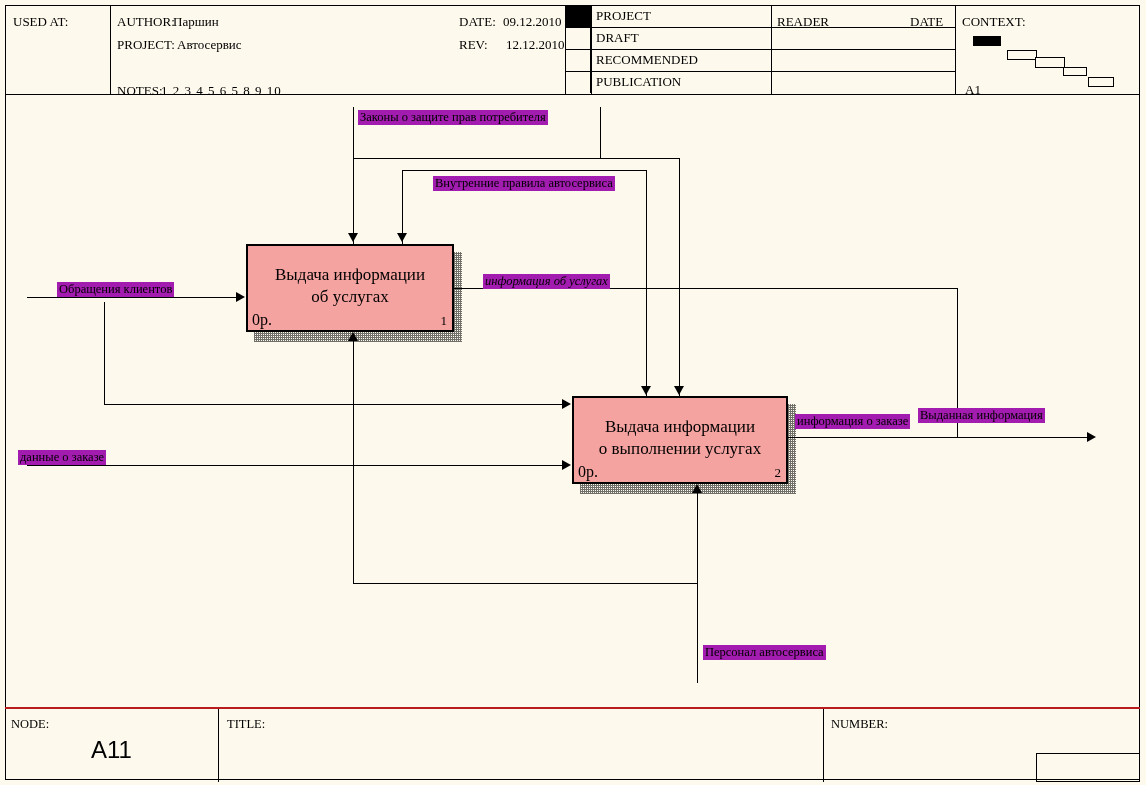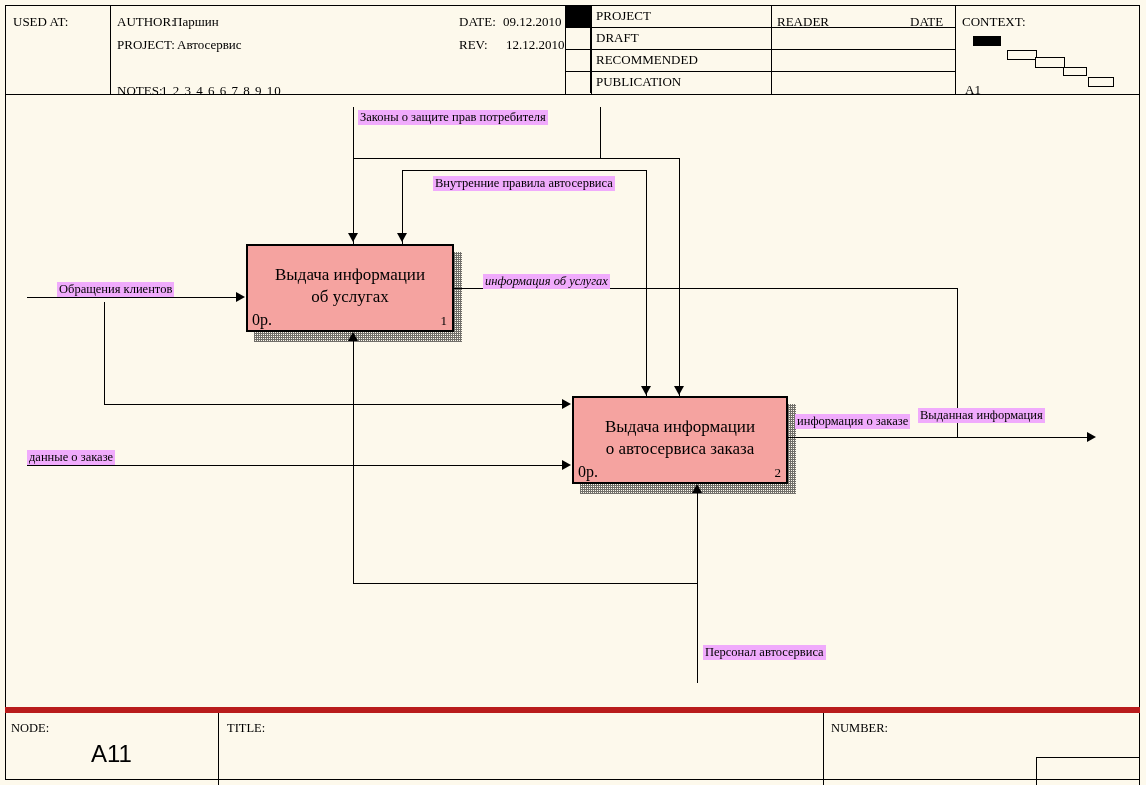--- a/index.html
+++ b/index.html
@@ -41,24 +41,24 @@
                       repeating-linear-gradient(90deg,#000 0 1px,transparent 1px 2px);
      background-size:2px 2px;opacity:.55;}
 
   
   .ah{position:absolute;width:0;height:0;z-index:7;}
   .ah.down{border-left:5px solid transparent;border-right:5px solid transparent;border-top:9px solid #000;}
   .ah.up{border-left:5px solid transparent;border-right:5px solid transparent;border-bottom:9px solid #000;}
   .ah.right{border-top:5px solid transparent;border-bottom:5px solid transparent;border-left:9px solid #000;}
 
   
-  .flab{position:absolute;font-size:12.5px;font-family:"Liberation Serif",serif;white-space:nowrap;background:#f0abfc;padding:0 2px;z-index:8;}
-
-  
-  #footer{position:absolute;left:5px;top:707px;width:1135px;height:73px;box-sizing:border-box;border-top:6px solid #b91c1c;}
+  .flab{position:absolute;font-size:12.5px;font-family:"Liberation Serif",serif;white-space:nowrap;background:#a21caf;padding:0 2px;z-index:8;}
+
+  
+  #footer{position:absolute;left:5px;top:707px;width:1135px;height:73px;box-sizing:border-box;border-top:2px solid #b91c1c;}
   .ft-vsep{position:absolute;top:0;width:1px;height:73px;background:#000;}
   .ft-lab{position:absolute;font-size:12.5px;}
   .nodeval{position:absolute;font-family:"Liberation Sans",sans-serif;font-size:24px;}
   .ftsmallbox{position:absolute;border:1px solid #000;box-sizing:border-box;}
 </style>
 </head>
 <body>
 
 <div id="page">
 
@@ -72,21 +72,21 @@
     <div class="hdr-vsep" style="left:766px;"></div>
     <div class="hdr-vsep" style="left:950px;"></div>
 
     <div class="lbl" style="position:absolute;left:8px;top:9px;">USED AT:</div>
 
     <div class="lbl" style="position:absolute;left:112px;top:9px;">AUTHOR:</div>
     <div class="lbl" style="position:absolute;left:168px;top:9px;">Паршин</div>
     <div class="lbl" style="position:absolute;left:112px;top:32px;">PROJECT:</div>
     <div class="lbl" style="position:absolute;left:172px;top:32px;">Автосервис</div>
     <div class="lbl" style="position:absolute;left:112px;top:78px;">NOTES:</div>
-    <div class="lbl" style="position:absolute;left:156px;top:78px;letter-spacing:1px;">1  2  3  4  6  6  7  8  9  10</div>
+    <div class="lbl" style="position:absolute;left:156px;top:78px;letter-spacing:1px;">1  2  3  4  5  6  5  8  9  10</div>
 
     <div class="lbl" style="position:absolute;left:454px;top:9px;">DATE:</div>
     <div class="lbl" style="position:absolute;left:498px;top:9px;">09.12.2010</div>
     <div class="lbl" style="position:absolute;left:454px;top:32px;">REV:</div>
     <div class="lbl" style="position:absolute;left:501px;top:32px;">12.12.2010</div>
 
     <div class="statusbox" style="left:561px;top:0px;width:205px;">
       <span class="swatch filled"></span>
       <span style="position:absolute;left:30px;top:0;">PROJECT</span>
     </div>
@@ -133,21 +133,21 @@
       </div>
       <span class="cost">0р.</span>
       <span class="num">1</span>
     </div>
 
     <div class="shadow" style="left:580px;top:404px;width:216px;height:90px;"></div>
     <div class="act" style="left:572px;top:396px;width:216px;height:88px;">
       <span class="corner"></span>
       <div class="title">
         <div>Выдача информации</div>
-        <div>о автосервиса заказа</div>
+        <div>о выполнении услугах</div>
       </div>
       <span class="cost">0р.</span>
       <span class="num">2</span>
     </div>
 
     <div class="ln vline" style="left:353px;top:107px;height:137px;"></div>
     <div class="ah down" style="left:348px;top:233px;"></div>
     <div class="flab" style="left:358px;top:110px;">Законы о защите прав потребителя</div>
 
     <div class="ln hline" style="left:353px;top:158px;width:327px;"></div>
@@ -165,21 +165,21 @@
     <div class="ln hline" style="left:27px;top:297px;width:211px;"></div>
     <div class="ah right" style="left:236px;top:292px;"></div>
     <div class="flab" style="left:57px;top:282px;">Обращения клиентов</div>
 
     <div class="ln vline" style="left:104px;top:302px;height:102px;"></div>
     <div class="ln hline" style="left:104px;top:404px;width:460px;"></div>
     <div class="ah right" style="left:562px;top:399px;"></div>
 
     <div class="ln hline" style="left:27px;top:465px;width:537px;"></div>
     <div class="ah right" style="left:562px;top:460px;"></div>
-    <div class="flab" style="left:27px;top:450px;text-align:center;">данные о заказе</div>
+    <div class="flab" style="left:18px;top:450px;text-align:center;">данные о заказе</div>
 
     <div class="ln hline" style="left:454px;top:288px;width:504px;"></div>
     <div class="ln vline" style="left:957px;top:288px;height:149px;"></div>
     <div class="flab" style="left:483px;top:274px;font-style:italic;">информация об услугах</div>
 
     <div class="ln hline" style="left:788px;top:437px;width:303px;"></div>
     <div class="ah right" style="left:1087px;top:432px;"></div>
     <div class="flab" style="left:795px;top:414px;">информация о заказе</div>
     <div class="flab" style="left:918px;top:408px;">Выданная информация</div>
 

